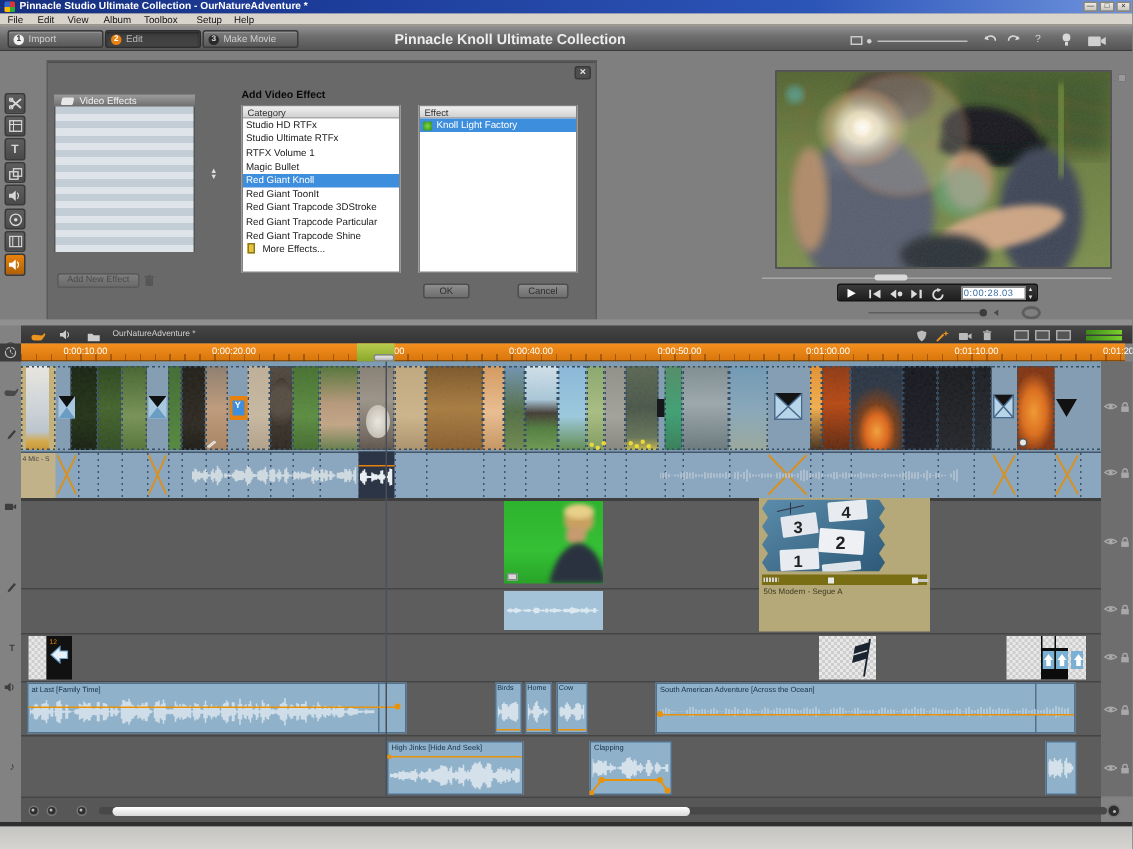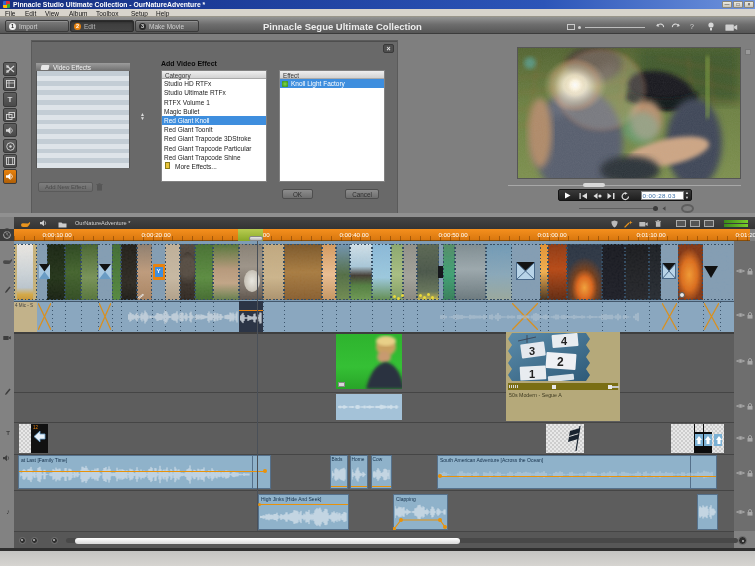--- a/index.html
+++ b/index.html
@@ -23,21 +23,21 @@
 <div style="position:absolute;left:0;top:17px;width:755px;height:17px;background:linear-gradient(#949494,#6e6e6e 45%,#565656);border-bottom:1px solid #3c3c3c"></div>
 <div style="position:absolute;left:5px;top:20px;width:64px;height:12px;background:linear-gradient(#7c7c7c,#595959);border:1px solid #3a3a3a;box-shadow:inset 0 1px 0 #909090;border-radius:2px"></div>
 <div class="tx" style="position:absolute;left:9px;top:22.5px;width:7px;height:7px;border-radius:50%;background:#f0f0f0;color:#222;font-size:5.5px;font-weight:bold;text-align:center;line-height:7.5px">1</div>
 <div class="tx" style="position:absolute;left:19px;top:23px;font-size:6.5px;color:#cfcfcf">Import</div>
 <div style="position:absolute;left:70px;top:20px;width:64px;height:12px;background:linear-gradient(#3c3c3c,#454545);border:1px solid #2c2c2c;box-shadow:inset 0 1px 2px #222;border-radius:2px"></div>
 <div class="tx" style="position:absolute;left:74px;top:22.5px;width:7px;height:7px;border-radius:50%;background:#e8820e;color:#fff;font-size:5.5px;font-weight:bold;text-align:center;line-height:7.5px">2</div>
 <div class="tx" style="position:absolute;left:84px;top:23px;font-size:6.5px;color:#b8b8b8">Edit</div>
 <div style="position:absolute;left:135px;top:20px;width:64px;height:12px;background:linear-gradient(#7c7c7c,#595959);border:1px solid #3a3a3a;box-shadow:inset 0 1px 0 #909090;border-radius:2px"></div>
 <div class="tx" style="position:absolute;left:139px;top:22.5px;width:7px;height:7px;border-radius:50%;background:#2a2a2a;color:#ddd;font-size:5.5px;font-weight:bold;text-align:center;line-height:7.5px">3</div>
 <div class="tx" style="position:absolute;left:149px;top:23px;font-size:6.5px;color:#cfcfcf">Make Movie</div>
-<div class="tx" style="position:absolute;left:263px;top:20.5px;font-size:9.5px;font-weight:bold;color:#ededed">Pinnacle Segue Ultimate Collection</div>
+<div class="tx" style="position:absolute;left:263px;top:20.5px;font-size:9.5px;font-weight:bold;color:#ededed">Pinnacle Knoll Ultimate Collection</div>
 <div style="position:absolute;left:567px;top:24px;width:8px;height:6px;border:1px solid #c9c9c9"></div>
 <div style="position:absolute;left:578px;top:26px;width:3px;height:3px;border-radius:50%;background:#d0d0d0"></div>
 <div style="position:absolute;left:585px;top:27px;width:60px;height:1px;background:#bdbdbd"></div>
 <svg class="ab" style="left:656px;top:23px" width="9" height="7">
     <path d="M1.5 3.2 A3 2.6 0 0 1 7.5 4.2" fill="none" stroke="#d8d8d8" stroke-width="1.1"></path>
     <path d="M0 3.6 L3.2 4.4 L1.2 1.4 Z" fill="#d8d8d8" transform="translate(0.2,-0.6)"></path>
   </svg>
 <svg class="ab" style="left:671px;top:23px" width="9" height="7">
     <path d="M7.5 3.2 A3 2.6 0 0 0 1.5 4.2" fill="none" stroke="#d8d8d8" stroke-width="1.1"></path>
     <path d="M9 3.6 L5.8 4.4 L7.8 1.4 Z" fill="#d8d8d8" transform="translate(-0.2,-0.6)"></path>

